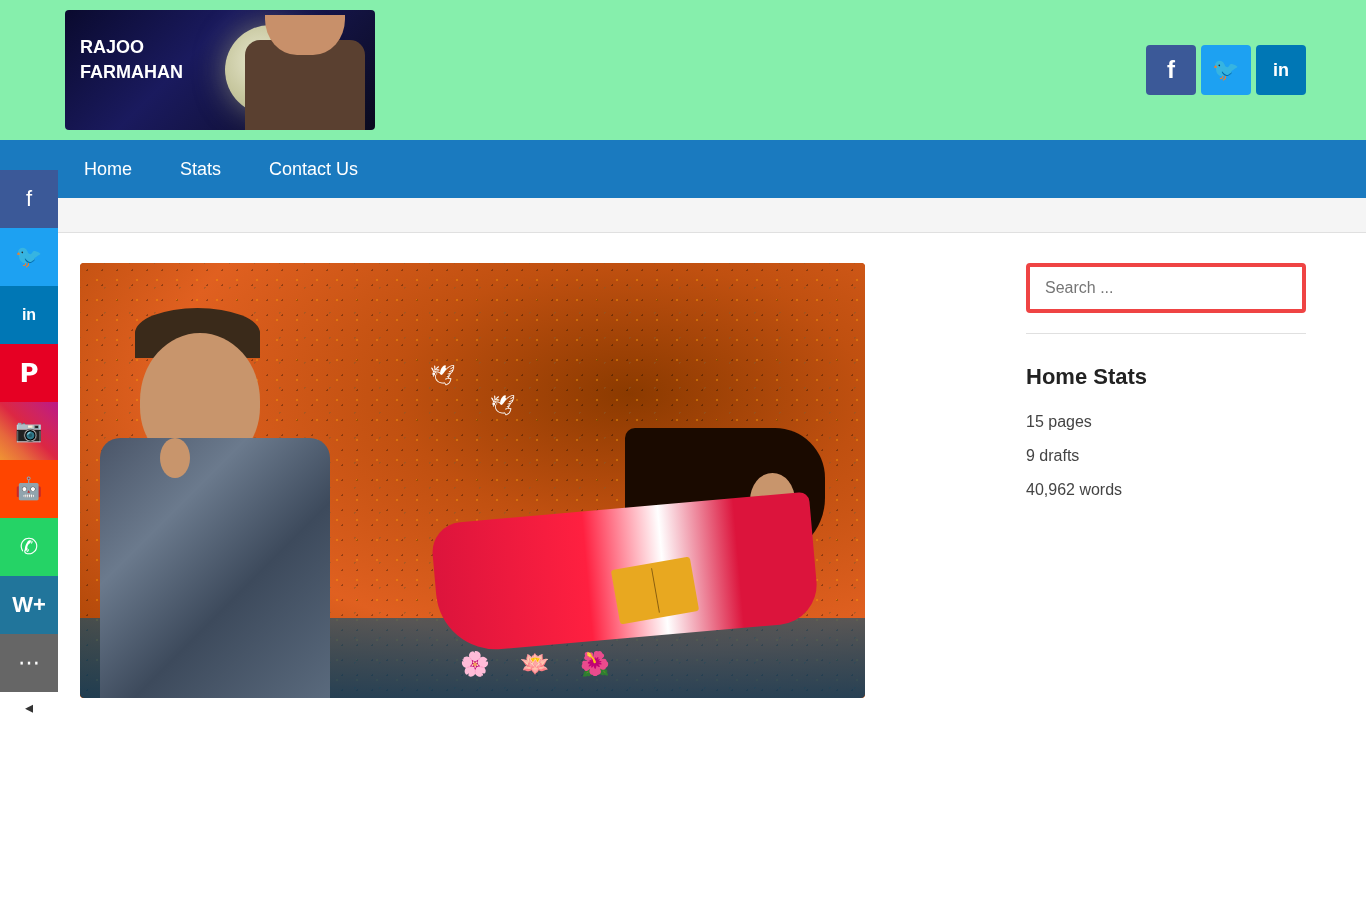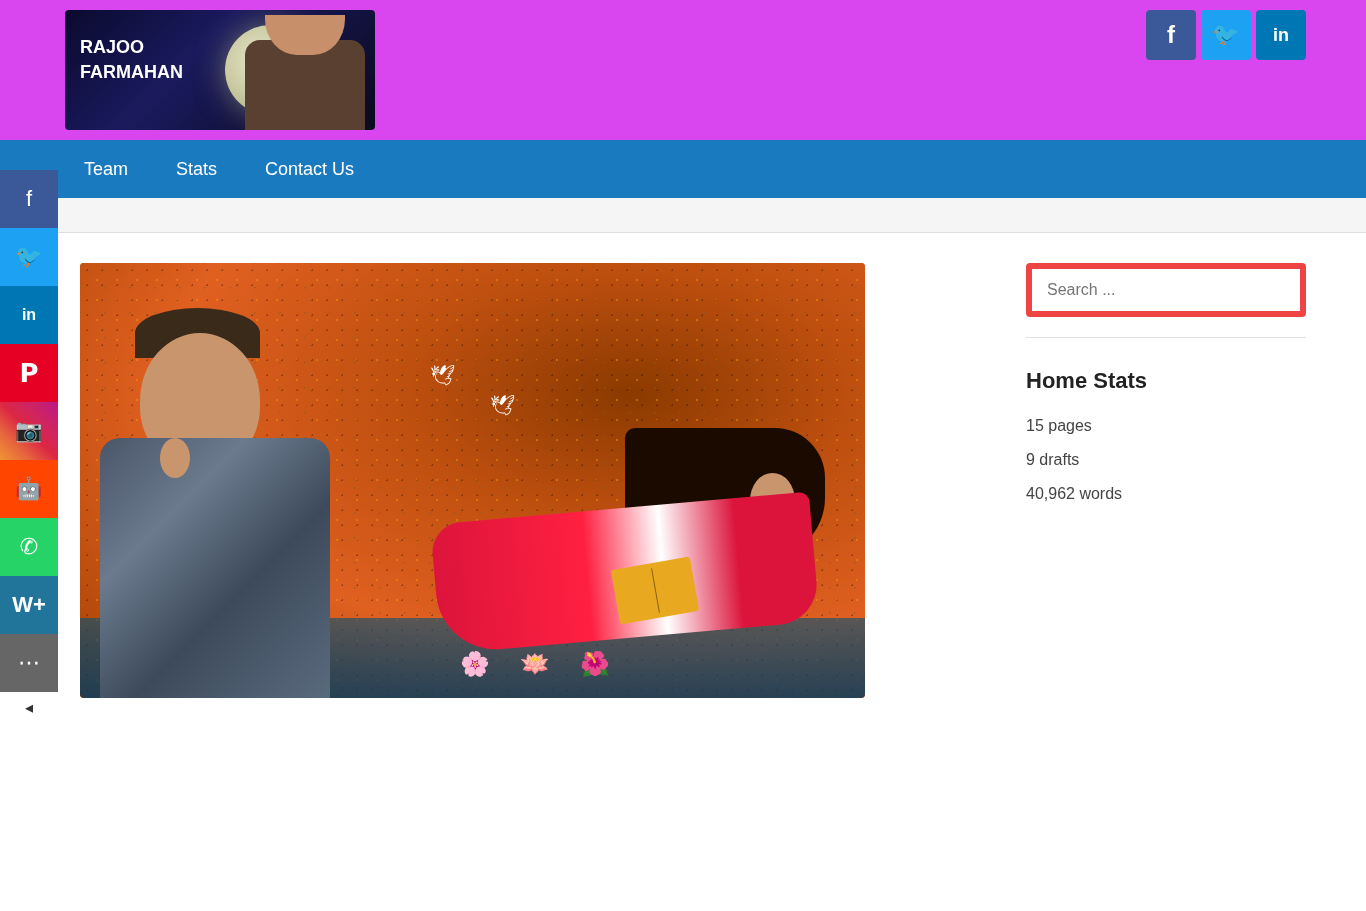--- a/index.html
+++ b/index.html
@@ -33,24 +33,24 @@
     .s-reddit { background: #ff4500; }
     .s-whatsapp { background: #25d366; }
     .s-wordpress { background: #21759b; }
     .s-share { background: #666; }
     .s-hide { background: transparent; width: 58px; height: 30px; display: flex; align-items: center; justify-content: center; cursor: pointer; }
     .s-hide span { color: #333; font-size: 16px; }
 
     
     .header {
       display: flex;
-      align-items: flex-start;
+      align-items: center;
       justify-content: space-between;
       padding: 10px 60px 10px 60px;
-      background: #d946ef;
+      background: #86efac;
       min-height: 120px;
     }
     .header-logo {
       display: flex;
       align-items: center;
     }
     .logo-box {
       width: 310px;
       height: 120px;
       background: linear-gradient(135deg, #0a0a2e 0%, #1a1a5e 40%, #0a0a1e 100%);
@@ -306,21 +306,21 @@
       width: 280px;
       flex-shrink: 0;
     }
 
     .search-widget {
       margin-bottom: 20px;
     }
     .search-input {
       width: 100%;
       padding: 12px 15px;
-      border: 6px solid #ef4444;
+      border: 4px solid #ef4444;
       border-radius: 4px;
       font-size: 16px;
       color: #999;
       outline: none;
       background: #fff;
     }
 
     .divider {
       height: 1px;
       background: #e0e0e0;
@@ -405,21 +405,21 @@
     <div class="h-social-btn h-tw">
       <span style="font-weight:bold;font-size:22px;">🐦</span>
     </div>
     <div class="h-social-btn h-li">
       <span style="font-weight:bold;font-size:18px;">in</span>
     </div>
   </div>
 </div>
 
 <nav class="nav-bar">
-  <a>Team</a>
+  <a>Home</a>
   <a>Stats</a>
   <a>Contact Us</a>
 </nav>
 
 <div class="breadcrumb-bar"></div>
 
 <div class="main-content">
 
   <div class="content-area">
 

